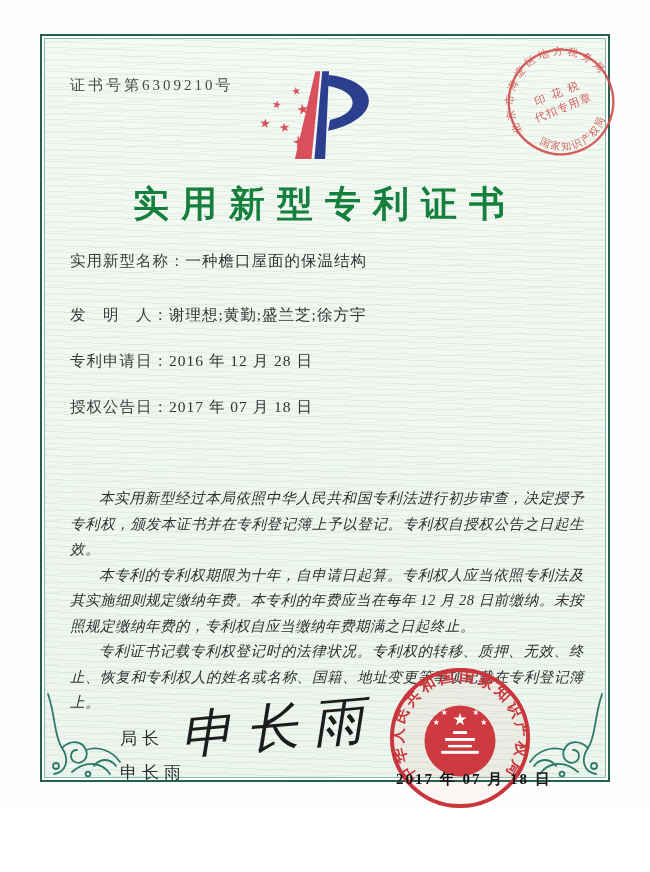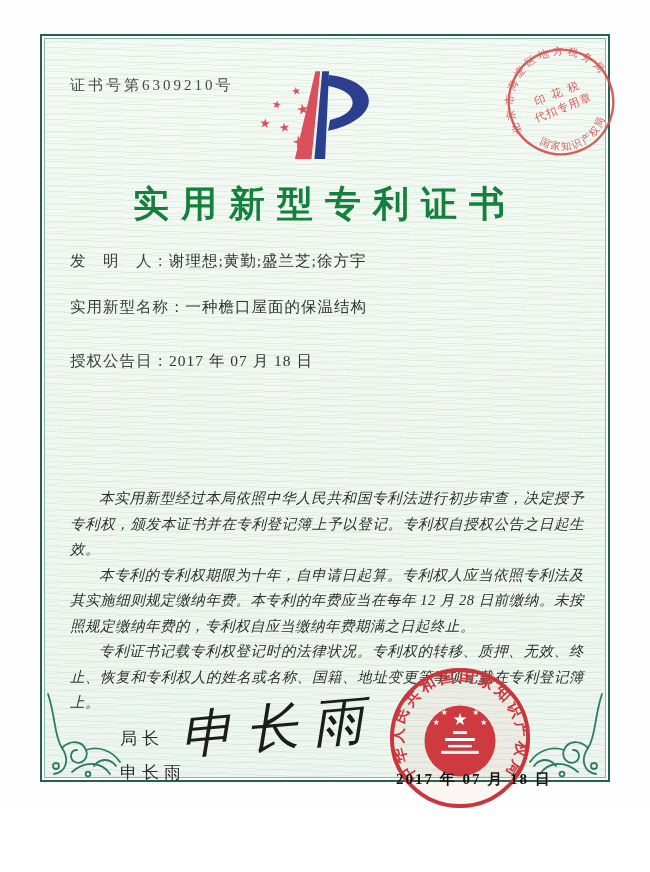--- a/index.html
+++ b/index.html
@@ -85,25 +85,28 @@
     <text font-size="10.5" fill="#cf4a48" letter-spacing="1.5">
       <textPath href="#tr-arc-bottom" startOffset="4">国家知识产权局</textPath>
     </text>
     <text x="60" y="54" font-size="11.5" fill="#cf4a48" text-anchor="middle" letter-spacing="2">印 花 税</text>
     <text x="60" y="70" font-size="11.5" fill="#cf4a48" text-anchor="middle" letter-spacing="1">代扣专用章</text>
   </svg>
 
   <div class="title">实用新型专利证书</div>
 
   <div class="fields">
+    <div class="field-row first">
+      <span class="field-label">实用新型名称：</span><span class="field-value">一种檐口屋面的保温结构</span>
+    </div>
     <div class="field-row">
       <span class="field-label">发　明　人：</span><span class="field-value">谢理想;黄勤;盛兰芝;徐方宇</span>
     </div>
-    <div class="field-row first">
-      <span class="field-label">实用新型名称：</span><span class="field-value">一种檐口屋面的保温结构</span>
+    <div class="field-row">
+      <span class="field-label">专利申请日：</span><span class="field-value">2016 年 12 月 28 日</span>
     </div>
     <div class="field-row">
       <span class="field-label">授权公告日：</span><span class="field-value">2017 年 07 月 18 日</span>
     </div>
   </div>
 
   <div class="paras">
     <p>本实用新型经过本局依照中华人民共和国专利法进行初步审查，决定授予专利权，颁发本证书并在专利登记簿上予以登记。专利权自授权公告之日起生效。</p>
     <p>本专利的专利权期限为十年，自申请日起算。专利权人应当依照专利法及其实施细则规定缴纳年费。本专利的年费应当在每年 12 月 28 日前缴纳。未按照规定缴纳年费的，专利权自应当缴纳年费期满之日起终止。</p>
     <p>专利证书记载专利权登记时的法律状况。专利权的转移、质押、无效、终止、恢复和专利权人的姓名或名称、国籍、地址变更等事项记载在专利登记簿上。</p>

